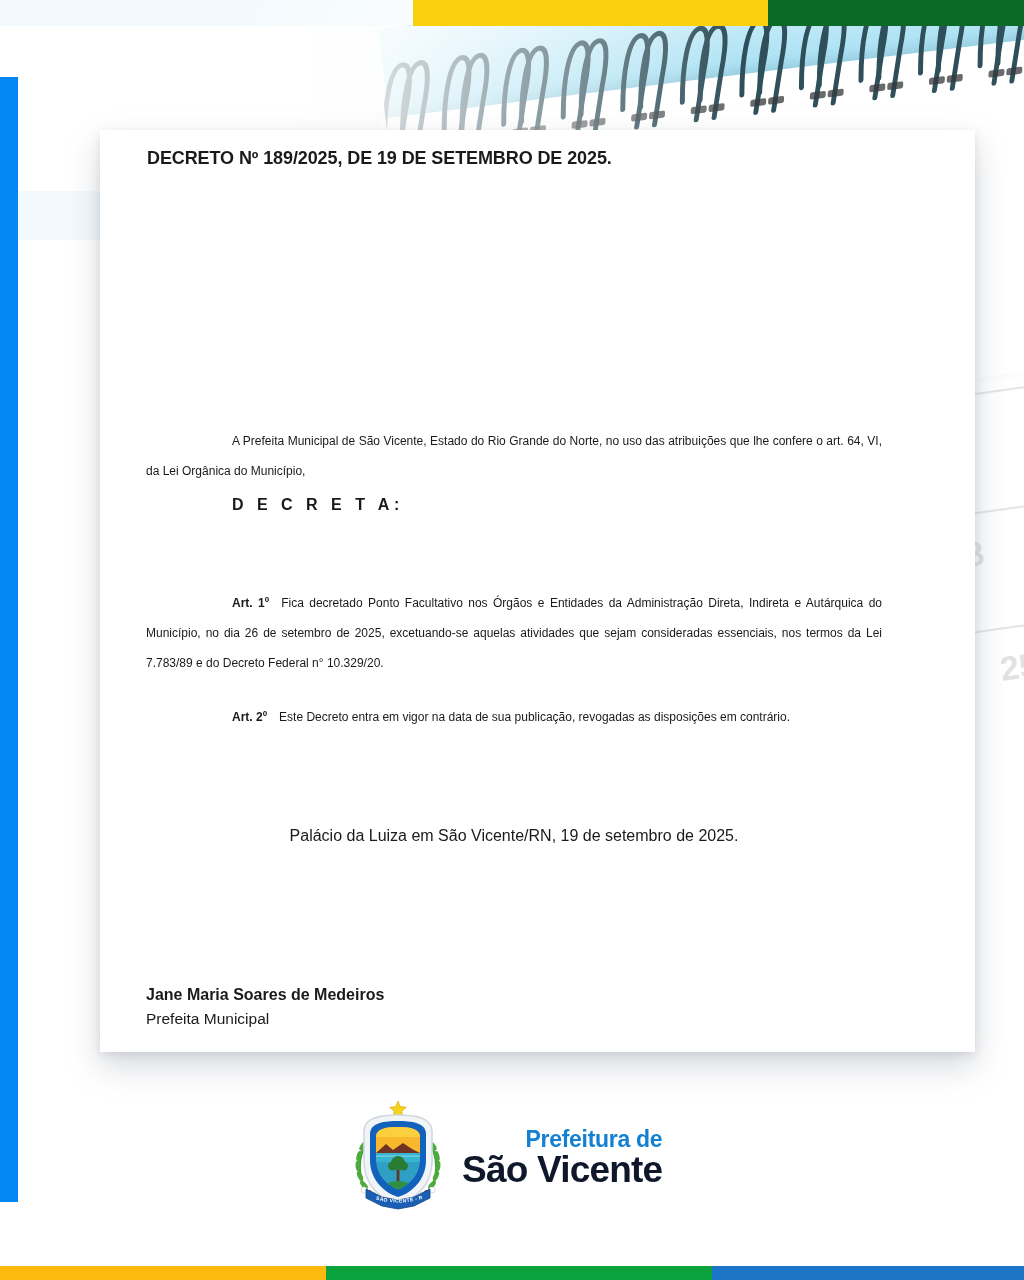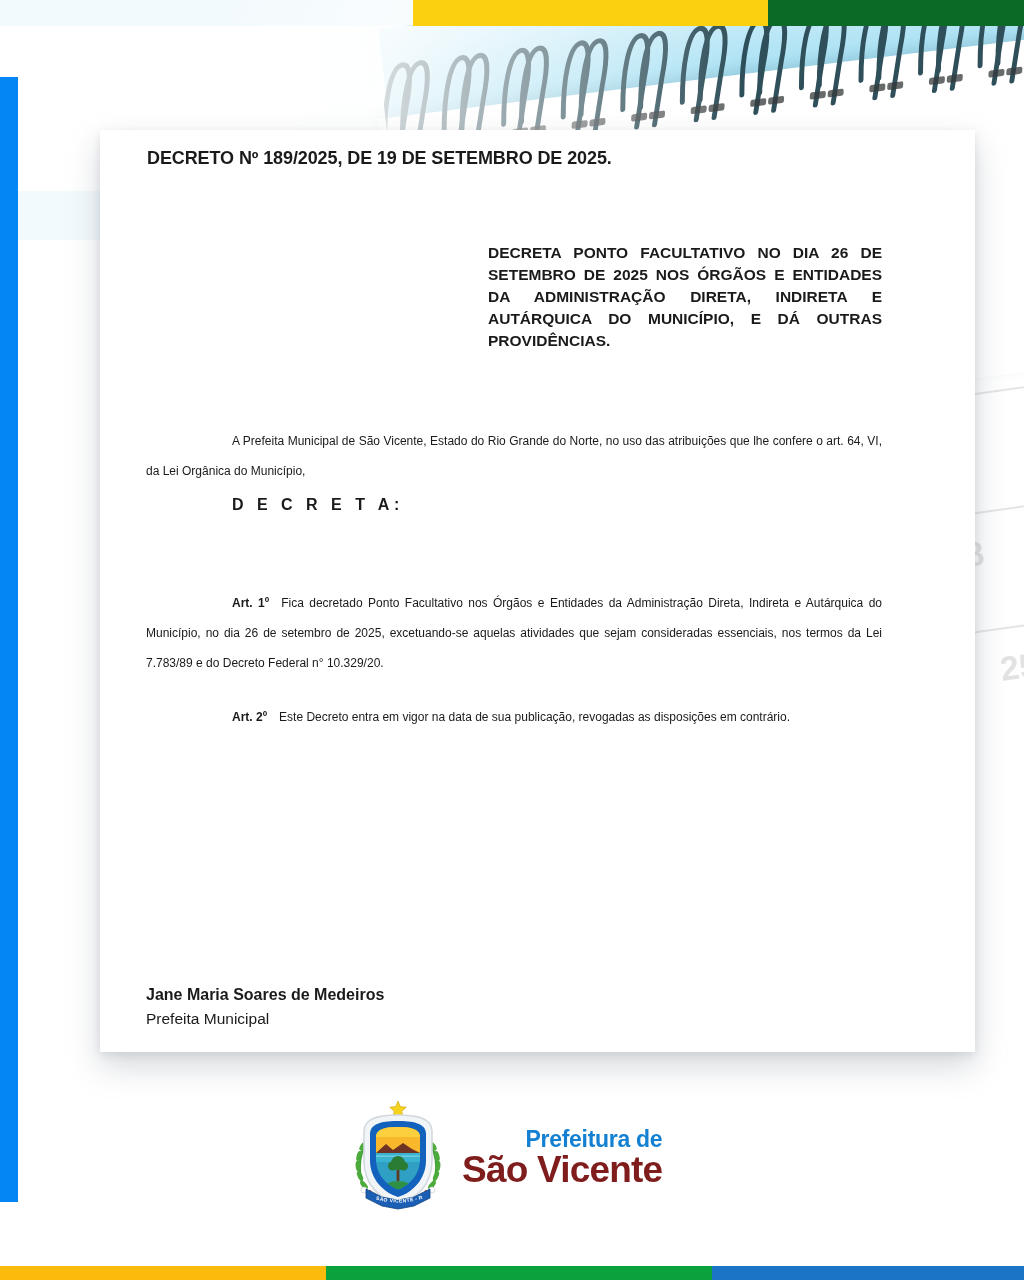--- a/index.html
+++ b/index.html
@@ -51,21 +51,21 @@
   .place-date{left:46px;top:697px;width:736px;text-align:center;font-size:16px;}
   .sig{left:46px;top:853px;width:736px;text-align:left;line-height:24px;}
   .sig-name{font-size:16px;font-weight:bold;}
   .sig-role{font-size:15.5px;}
 
   
   .footer-logo{left:346px;top:1098px;width:360px;height:120px;z-index:10;
                display:flex;align-items:center;gap:12px;}
   .logo-text{display:flex;flex-direction:column;align-items:flex-end;line-height:1;}
   .logo-line1{font-size:23px;font-weight:bold;color:#1480d2;letter-spacing:-.3px;}
-  .logo-line2{font-size:37px;font-weight:bold;color:#7f1d1d;letter-spacing:-.8px;margin-top:0;}
+  .logo-line2{font-size:37px;font-weight:bold;color:#0f172a;letter-spacing:-.8px;margin-top:0;}
 </style>
 </head>
 <body>
 
 <div class="screen">
 
   <div class="abs top-tint"></div>
 
   <div class="abs calendar-bg">
     <div class="cal-line" style="top:60px"></div>
@@ -159,30 +159,30 @@
   <div class="abs bar bar-top-yellow"></div>
   <div class="abs bar bar-top-green"></div>
   <div class="abs bar bar-left-blue"></div>
   <div class="abs bar bar-bottom-yellow"></div>
   <div class="abs bar bar-bottom-green"></div>
   <div class="abs bar bar-bottom-blue"></div>
 
   <div class="abs sheet">
     <div class="abs doc-title">DECRETO Nº 189/2025, DE 19 DE SETEMBRO DE 2025.</div>
 
-    <div class="abs ementa">DECRETA PONTO FACULTATIVO NO DIA 26 DE SETEMBRO DE 2025 NOS ÓRGÃOS E ENTIDADES DA ADMINISTRAÇÃO DIRETA, INDIRETA E AUTÁRQUICA DO MUNICÍPIO, E DÁ OUTRAS PROVIDÊNCIAS.</div>
 
     <div class="abs body-p preamble">A Prefeita Municipal de São Vicente, Estado do Rio Grande do Norte, no uso das atribuições que lhe confere o art. 64, VI, da Lei Orgânica do Município,</div>
 
     <div class="abs decreta">D E C R E T A:</div>
 
     <p class="abs body-p art1"><span class="art-label">Art. 1º</span><span>Fica decretado Ponto Facultativo nos Órgãos e Entidades da Administração Direta, Indireta e Autárquica do Município, no dia 26 de setembro de 2025, excetuando-se aquelas atividades que sejam consideradas essenciais, nos termos da Lei 7.783/89 e do Decreto Federal n° 10.329/20.</span></p>
 
     <p class="abs body-p art2"><span class="art-label">Art. 2º</span><span>Este Decreto entra em vigor na data de sua publicação, revogadas as disposições em contrário.</span></p>
 
+    <div class="abs place-date">Palácio da Luiza em São Vicente/RN, 19 de setembro de 2025.</div>
 
     <div class="abs sig">
       <div class="sig-name">Jane Maria Soares de Medeiros</div>
       <div class="sig-role">Prefeita Municipal</div>
     </div>
   </div>
 
   <div class="abs footer-logo">
     <span>
       <svg width="104" height="116" viewBox="0 0 104 114">

